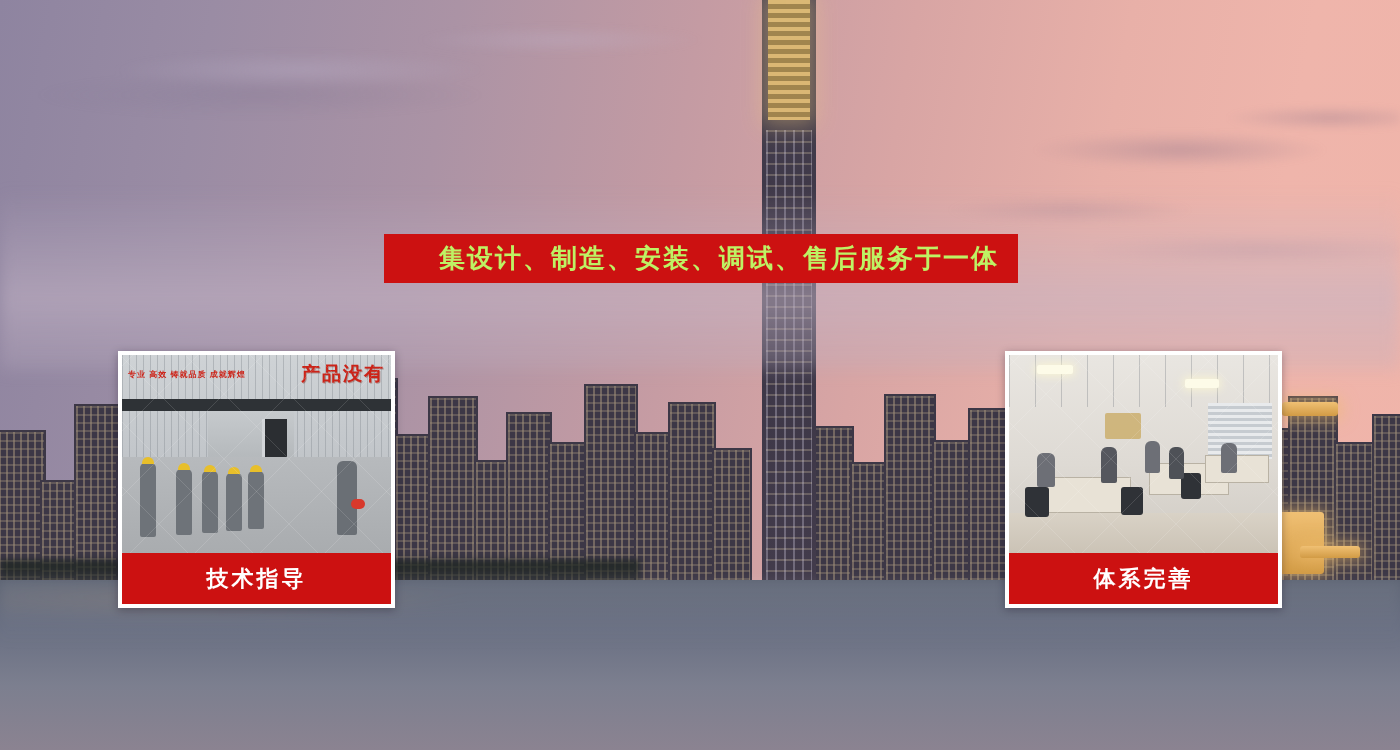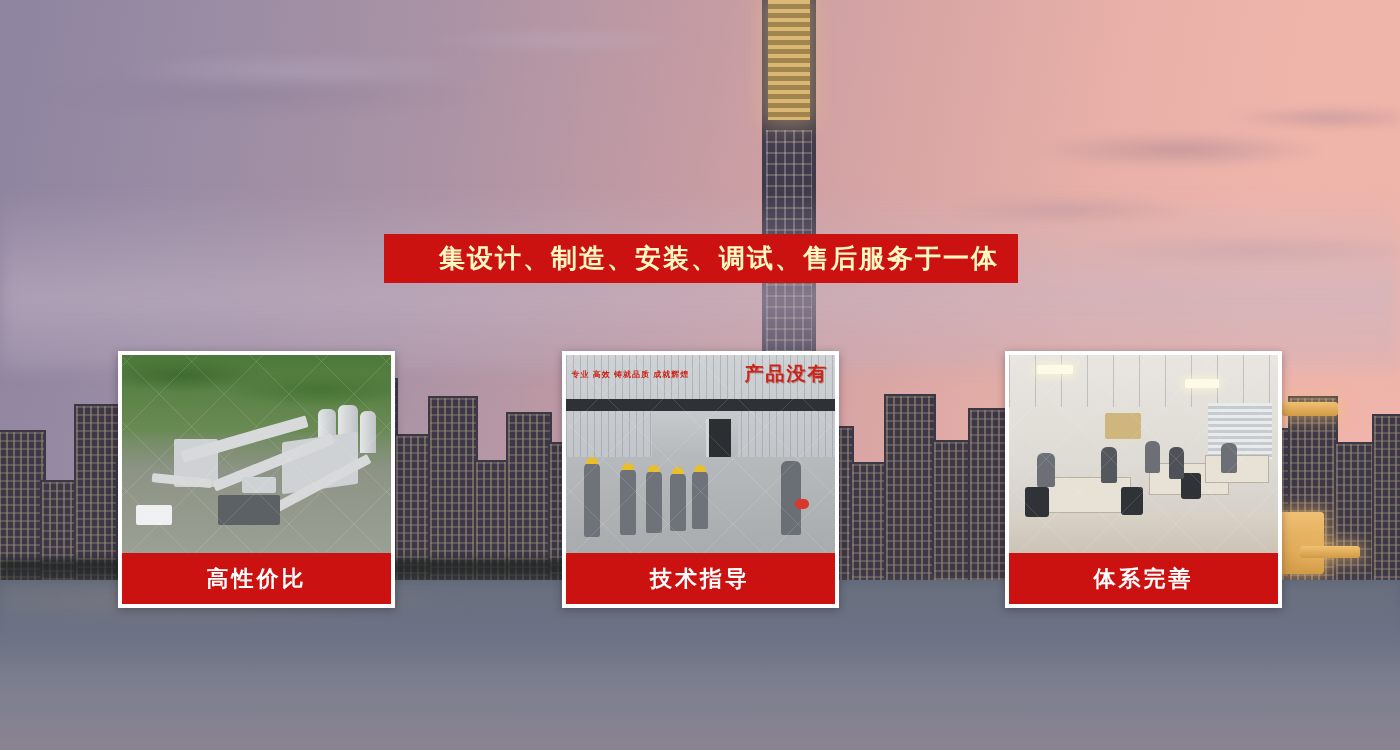--- a/index.html
+++ b/index.html
@@ -126,21 +126,21 @@
     letter-spacing:4px;
     text-shadow:3px 4px 7px rgba(60,40,60,.55);
     white-space:nowrap;
   }
   .subbar{
     position:absolute;left:384px;top:234px;width:634px;height:49px;
     background:#cc1111;
     display:flex;align-items:center;justify-content:center;
   }
   .subbar span{
-    color:#fef9c3;font-size:26px;font-weight:bold;letter-spacing:2px;white-space:nowrap;margin-left:36px;
+    color:#bef264;font-size:26px;font-weight:bold;letter-spacing:2px;white-space:nowrap;margin-left:36px;
   }
 
   
   .cards{
     position:absolute;left:118px;top:351px;width:1164px;height:257px;
     display:flex;justify-content:space-between;
   }
   .card{
     width:277px;height:257px;
     background:#ffffff;
@@ -320,39 +320,20 @@
   <div class="water"></div>
 
 
   <div class="subbar">
     <span>集设计、制造、安装、调试、售后服务于一体</span>
   </div>
 
   <div class="cards">
 
 
-    <div class="card">
-      <div class="thumb t2">
-        <div class="field"></div>
-        <div class="silo" style="left:196px;top:54px;width:18px;height:44px;"></div>
-        <div class="silo" style="left:216px;top:50px;width:20px;height:48px;"></div>
-        <div class="silo" style="left:238px;top:56px;width:16px;height:42px;"></div>
-        <div class="shed" style="left:52px;top:84px;width:44px;height:48px;"></div>
-        <div class="shed" style="left:160px;top:82px;width:76px;height:52px;transform:skewY(-8deg);"></div>
-        <div class="belt" style="left:60px;top:96px;width:130px;height:12px;transform:rotate(-16deg);"></div>
-        <div class="belt" style="left:92px;top:126px;width:128px;height:11px;transform:rotate(-22deg);"></div>
-        <div class="belt" style="left:150px;top:150px;width:110px;height:10px;transform:rotate(-28deg);"></div>
-        <div class="belt" style="left:30px;top:118px;width:60px;height:9px;transform:rotate(6deg);"></div>
-        <div class="dark" style="left:96px;top:140px;width:62px;height:30px;"></div>
-        <div class="dark" style="left:14px;top:150px;width:36px;height:20px;background:#eef0f1;"></div>
-        <div class="shed" style="left:120px;top:122px;width:34px;height:16px;"></div>
-        <div class="wm"></div>
-      </div>
-      <div class="cap">高性价比</div>
-    </div>
 
     <div class="card">
       <div class="thumb t4">
         <div class="wall"></div>
         <div class="bigtext">产品没有</div>
         <div class="smtext">专业 高效
 铸就品质 成就辉煌</div>
         <div class="strip"></div>
         <div class="shutter"></div>
         <div class="door"></div>

